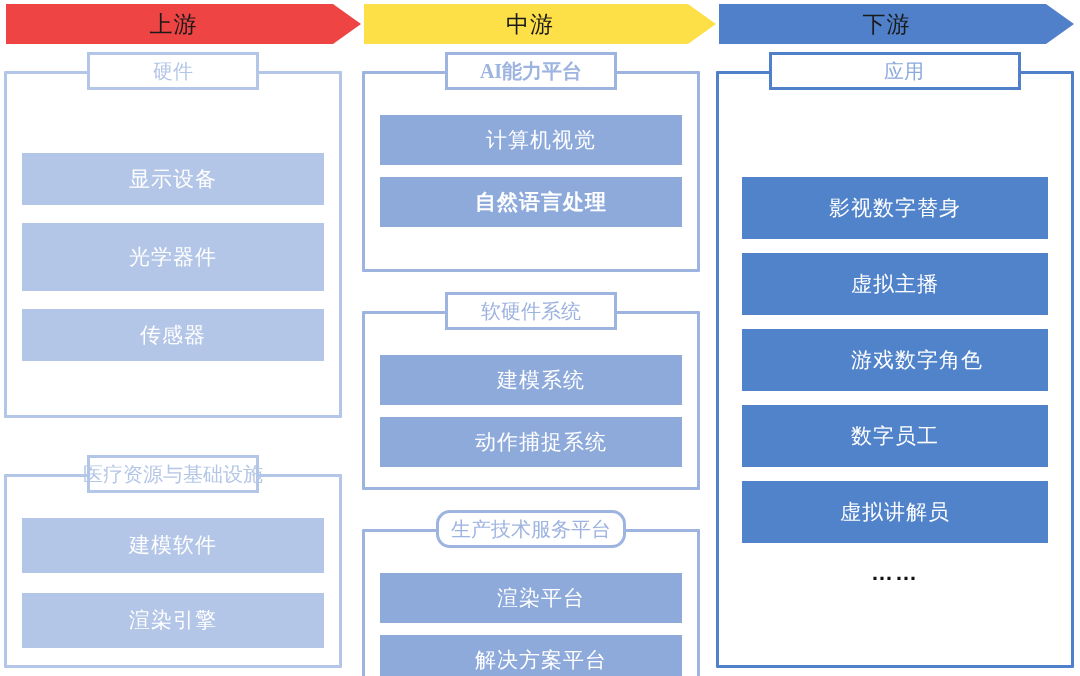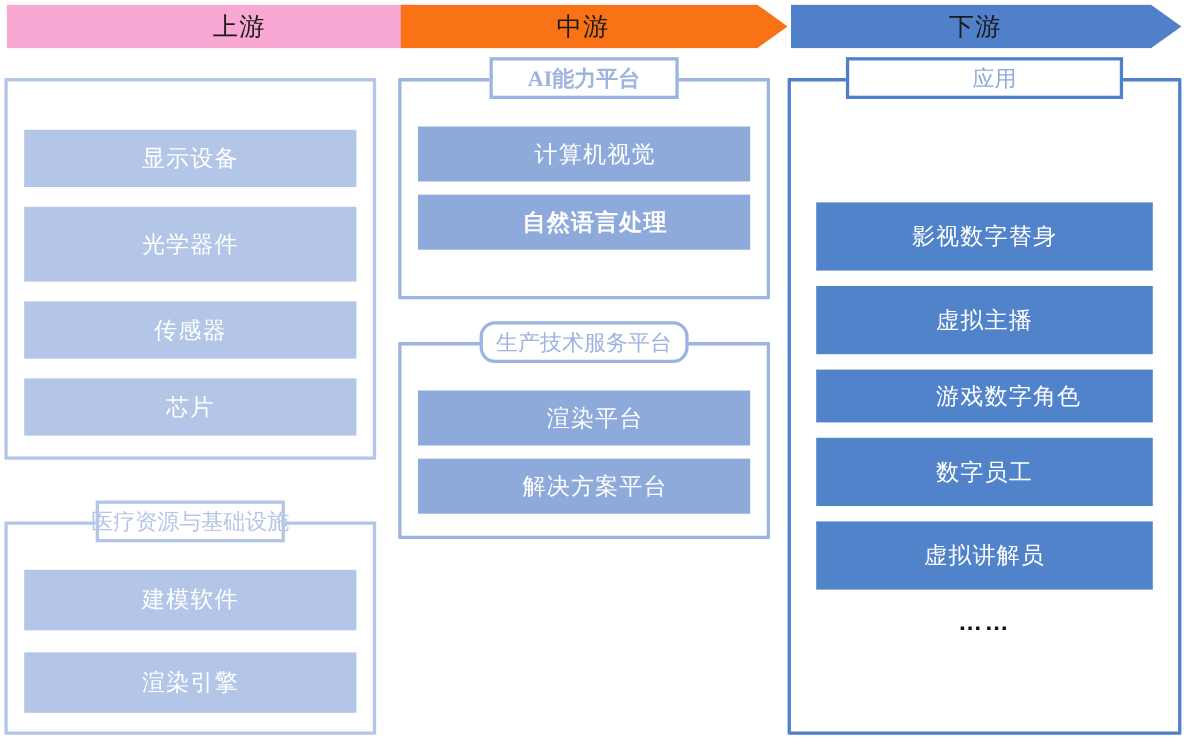--- a/index.html
+++ b/index.html
@@ -36,22 +36,22 @@
     align-items: center;
     justify-content: center;
     color: #1a1a1a;
     font-size: 23px;
     font-weight: 400;
     letter-spacing: 1px;
     -webkit-clip-path: polygon(0 0, calc(100% - 28px) 0, 100% 50%, calc(100% - 28px) 100%, 0 100%);
     clip-path: polygon(0 0, calc(100% - 28px) 0, 100% 50%, calc(100% - 28px) 100%, 0 100%);
   }
   .banner span { transform: translateX(-10px); }
-  .banner-up     { left: 6px;   width: 355px; background: #f9a8d4; padding-left: 44px; }
-  .banner-mid    { left: 364px; width: 352px; background: #f97316; }
+  .banner-up     { left: 6px;   width: 355px; background: #ef4444; }
+  .banner-mid    { left: 364px; width: 352px; background: #fde047; }
   .banner-down   { left: 719px; width: 355px; background: #4f80c9; }
 
   
   .column {
     position: absolute;
     top: 52px;
   }
   .col-up   { left: 4px;   width: 338px; }
   .col-mid  { left: 362px; width: 338px; }
   .col-down { left: 716px; width: 358px; }
@@ -147,25 +147,25 @@
     </div>
     <div class="banner banner-down">
       <span>下游</span>
     </div>
   </div>
 
   <div class="column col-up">
 
     <div class="group group-up" style="height:366px;">
       <div class="group-frame" style="top:19px;"></div>
+      <div class="group-header" style="width:172px;">硬件</div>
       <div class="group-body" style="padding:58px 18px 14px 18px; height:366px; gap:18px;">
         <div class="item item-up" style="height:52px;">显示设备</div>
         <div class="item item-up" style="height:68px;">光学器件</div>
         <div class="item item-up" style="height:52px;">传感器</div>
-        <div class="item item-up" style="height:52px;">芯片</div>
       </div>
     </div>
 
     <div class="group group-up" style="height:213px; margin-top:37px;">
       <div class="group-frame" style="top:19px;"></div>
       <div class="group-header" style="width:172px;">医疗资源与基础设施</div>
       <div class="group-body" style="padding:58px 18px 16px 18px; height:213px; gap:20px;">
         <div class="item item-up" style="height:55px;">建模软件</div>
         <div class="item item-up" style="height:55px;">渲染引擎</div>
       </div>
@@ -177,41 +177,49 @@
 
     <div class="group group-mid" style="height:220px;">
       <div class="group-frame" style="top:19px;"></div>
       <div class="group-header bold" style="width:172px;">AI能力平台</div>
       <div class="group-body" style="padding:54px 18px 14px 18px; height:198px; gap:12px;">
         <div class="item item-mid" style="height:50px;">计算机视觉</div>
         <div class="item item-mid" style="height:50px;font-weight:bold;">自然语言处理</div>
       </div>
     </div>
 
+    <div class="group group-mid" style="height:198px; margin-top:20px;">
+      <div class="group-frame" style="top:19px;"></div>
+      <div class="group-header" style="width:172px;">软硬件系统</div>
+      <div class="group-body" style="padding:54px 18px 14px 18px; height:198px; gap:12px;">
+        <div class="item item-mid" style="height:50px;">建模系统</div>
+        <div class="item item-mid" style="height:50px;">动作捕捉系统</div>
+      </div>
+    </div>
 
     <div class="group group-mid" style="height:198px; margin-top:20px;">
       <div class="group-frame" style="top:19px;"></div>
       <div class="group-header" style="width:190px;border-radius:14px;">生产技术服务平台</div>
       <div class="group-body" style="padding:54px 18px 14px 18px; height:198px; gap:12px;">
         <div class="item item-mid" style="height:50px;">渲染平台</div>
         <div class="item item-mid" style="height:50px;">解决方案平台</div>
       </div>
     </div>
 
   </div>
 
   <div class="column col-down">
 
     <div class="group group-down" style="height:616px;">
       <div class="group-frame" style="top:19px;"></div>
       <div class="group-header" style="width:252px;padding-left:32px;">应用</div>
       <div class="group-body" style="padding:60px 26px 14px 26px; height:616px; gap:14px;">
         <div class="item item-down" style="height:62px;">影视数字替身</div>
         <div class="item item-down" style="height:62px;">虚拟主播</div>
-        <div class="item item-down" style="height:48px;padding-left:44px;">游戏数字角色</div>
+        <div class="item item-down" style="height:62px;padding-left:44px;">游戏数字角色</div>
         <div class="item item-down" style="height:62px;">数字员工</div>
         <div class="item item-down" style="height:62px;">虚拟讲解员</div>
         <div class="ellipsis" style="height:32px;">……</div>
       </div>
     </div>
 
   </div>
 
 </div>
 

